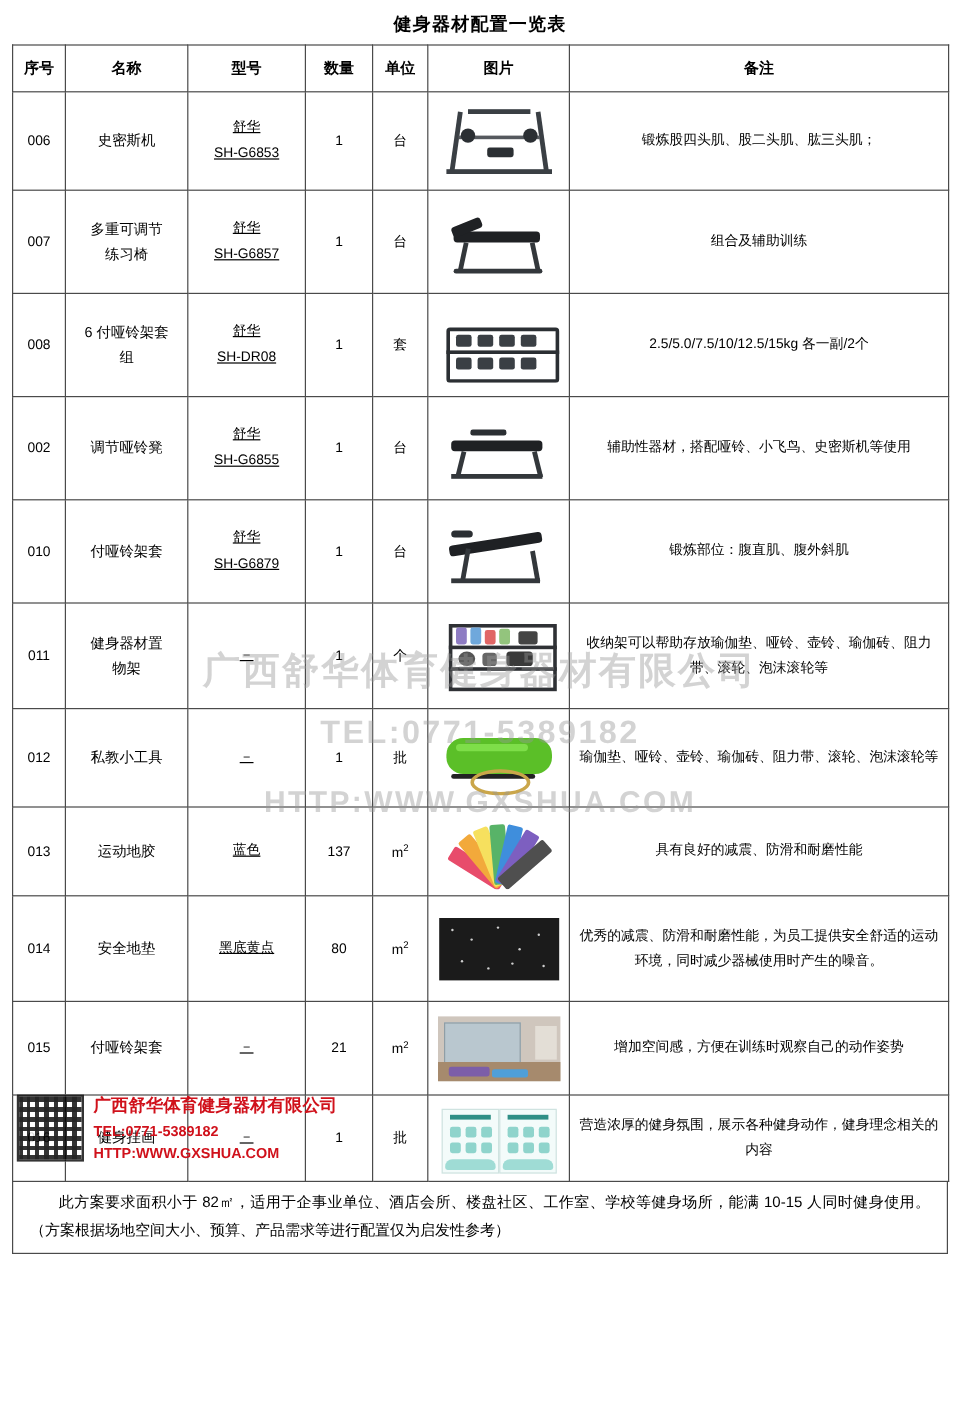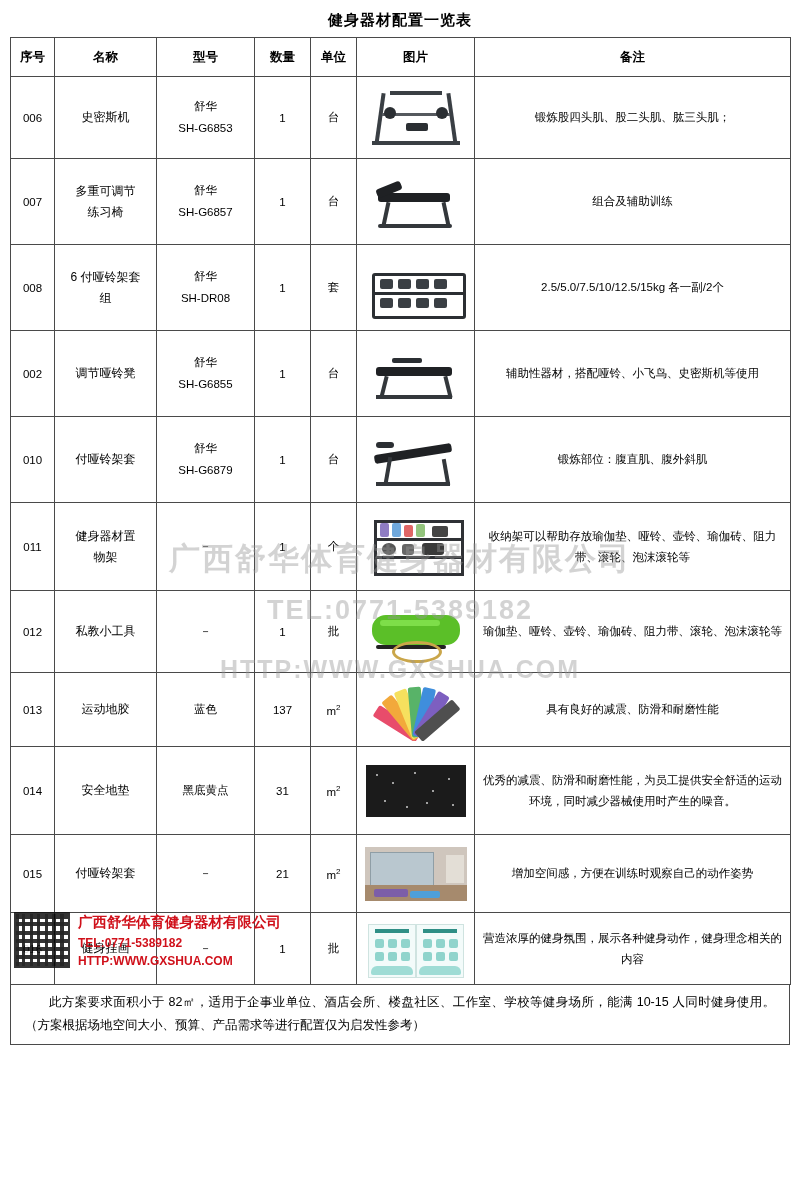--- a/index.html
+++ b/index.html
@@ -49,21 +49,21 @@
   col.c-idx   { width: 44px; }
   col.c-name  { width: 102px; }
   col.c-model { width: 98px; }
   col.c-qty   { width: 56px; }
   col.c-unit  { width: 46px; }
   col.c-img   { width: 118px; }
   col.c-note  { width: 316px; }
 
   td.idx { font-size: 11.5px; }
   td.name { font-size: 12px; line-height: 1.7; }
-  td.model { font-size: 11.5px; line-height: 1.9; }
+  td.model { font-size: 11.5px; line-height: 1.9; text-decoration: underline; }
   td.qty, td.unit { font-size: 11.5px; }
   td.note {
     text-align: left;
     font-size: 11.5px;
     line-height: 1.75;
     padding-left: 7px;
     padding-right: 5px;
     margin-left: 28px;
   }
   td.imgcell { padding: 3px 2px; }
@@ -441,21 +441,21 @@
               <span class="sl f7"></span>
           </div>
         </td>
         <td class="note">具有良好的减震、防滑和耐磨性能</td>
       </tr>
 
       <tr style="height:88px">
         <td class="idx">014</td>
         <td class="name">安全地垫</td>
         <td class="model">黑底黄点</td>
-        <td class="qty">31</td>
+        <td class="qty">80</td>
         <td class="unit">m<span class="sup">2</span></td>
         <td class="imgcell">
           <div class="pic mat">
             <span class="bd"></span>
             <span class="sp" style="left:14px;top:14px"></span>
             <span class="sp" style="left:30px;top:22px"></span>
             <span class="sp" style="left:52px;top:12px"></span>
             <span class="sp" style="left:70px;top:30px"></span>
             <span class="sp" style="left:86px;top:18px"></span>
             <span class="sp" style="left:22px;top:40px"></span>

